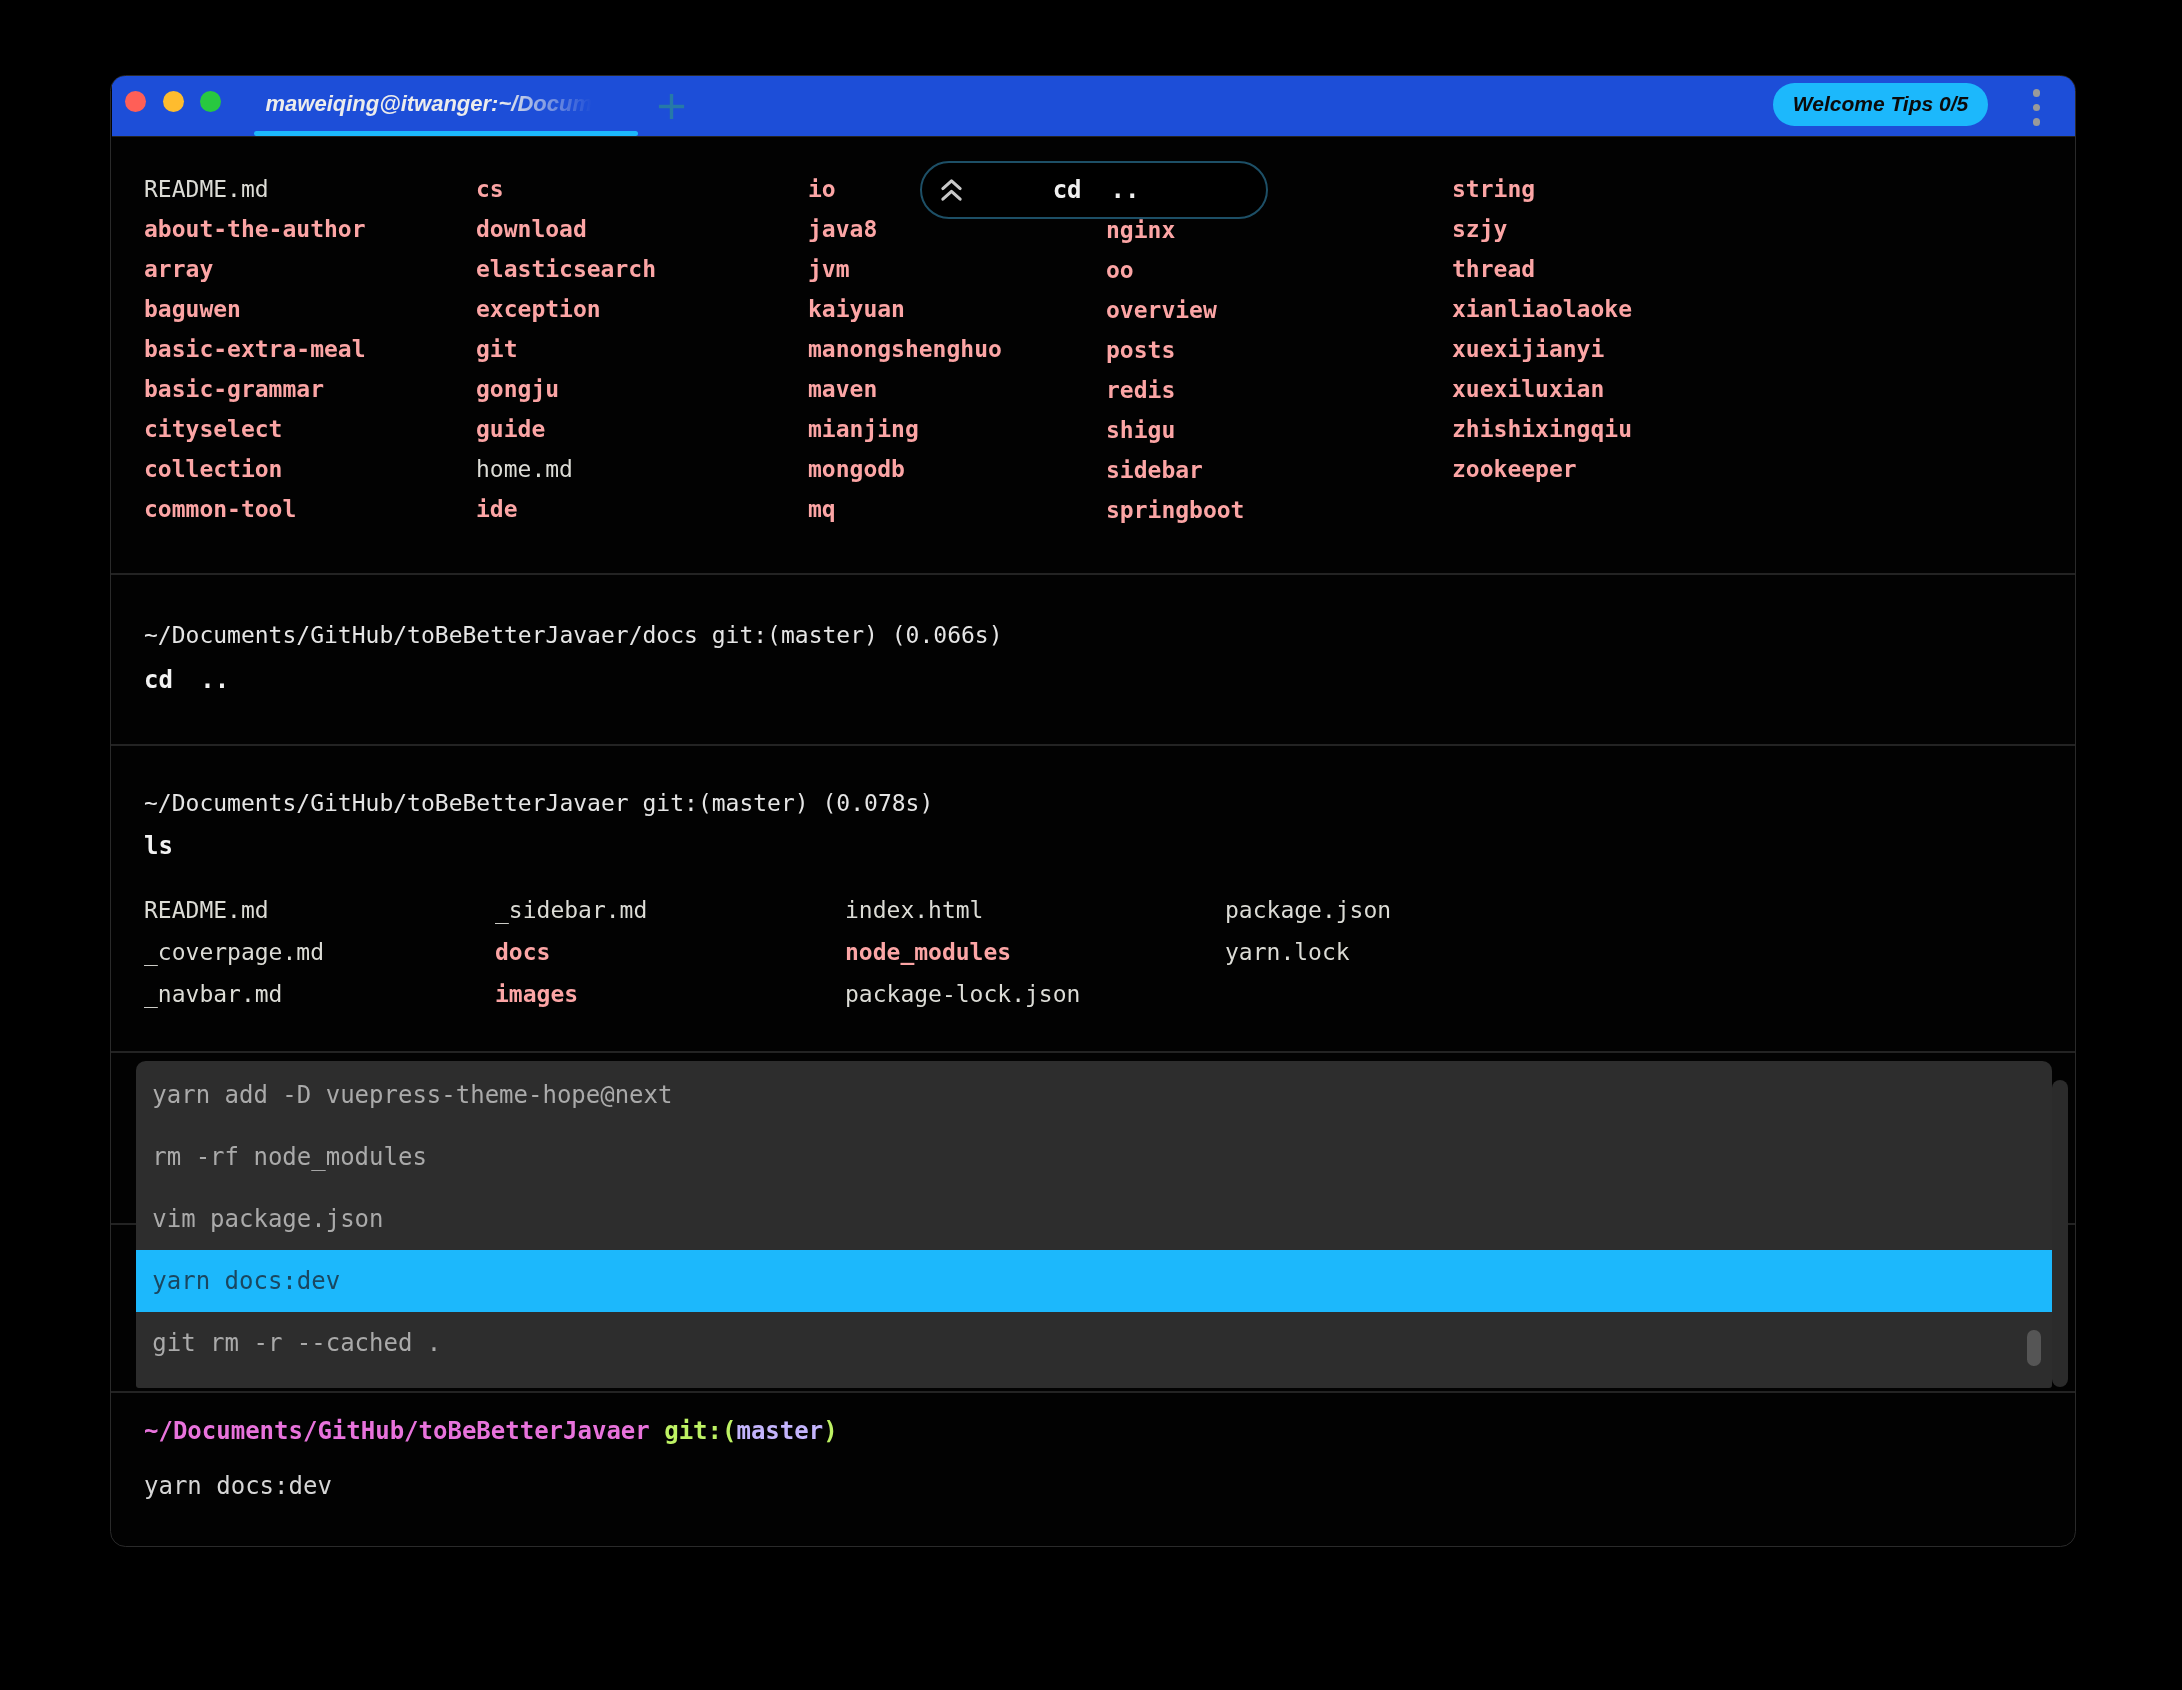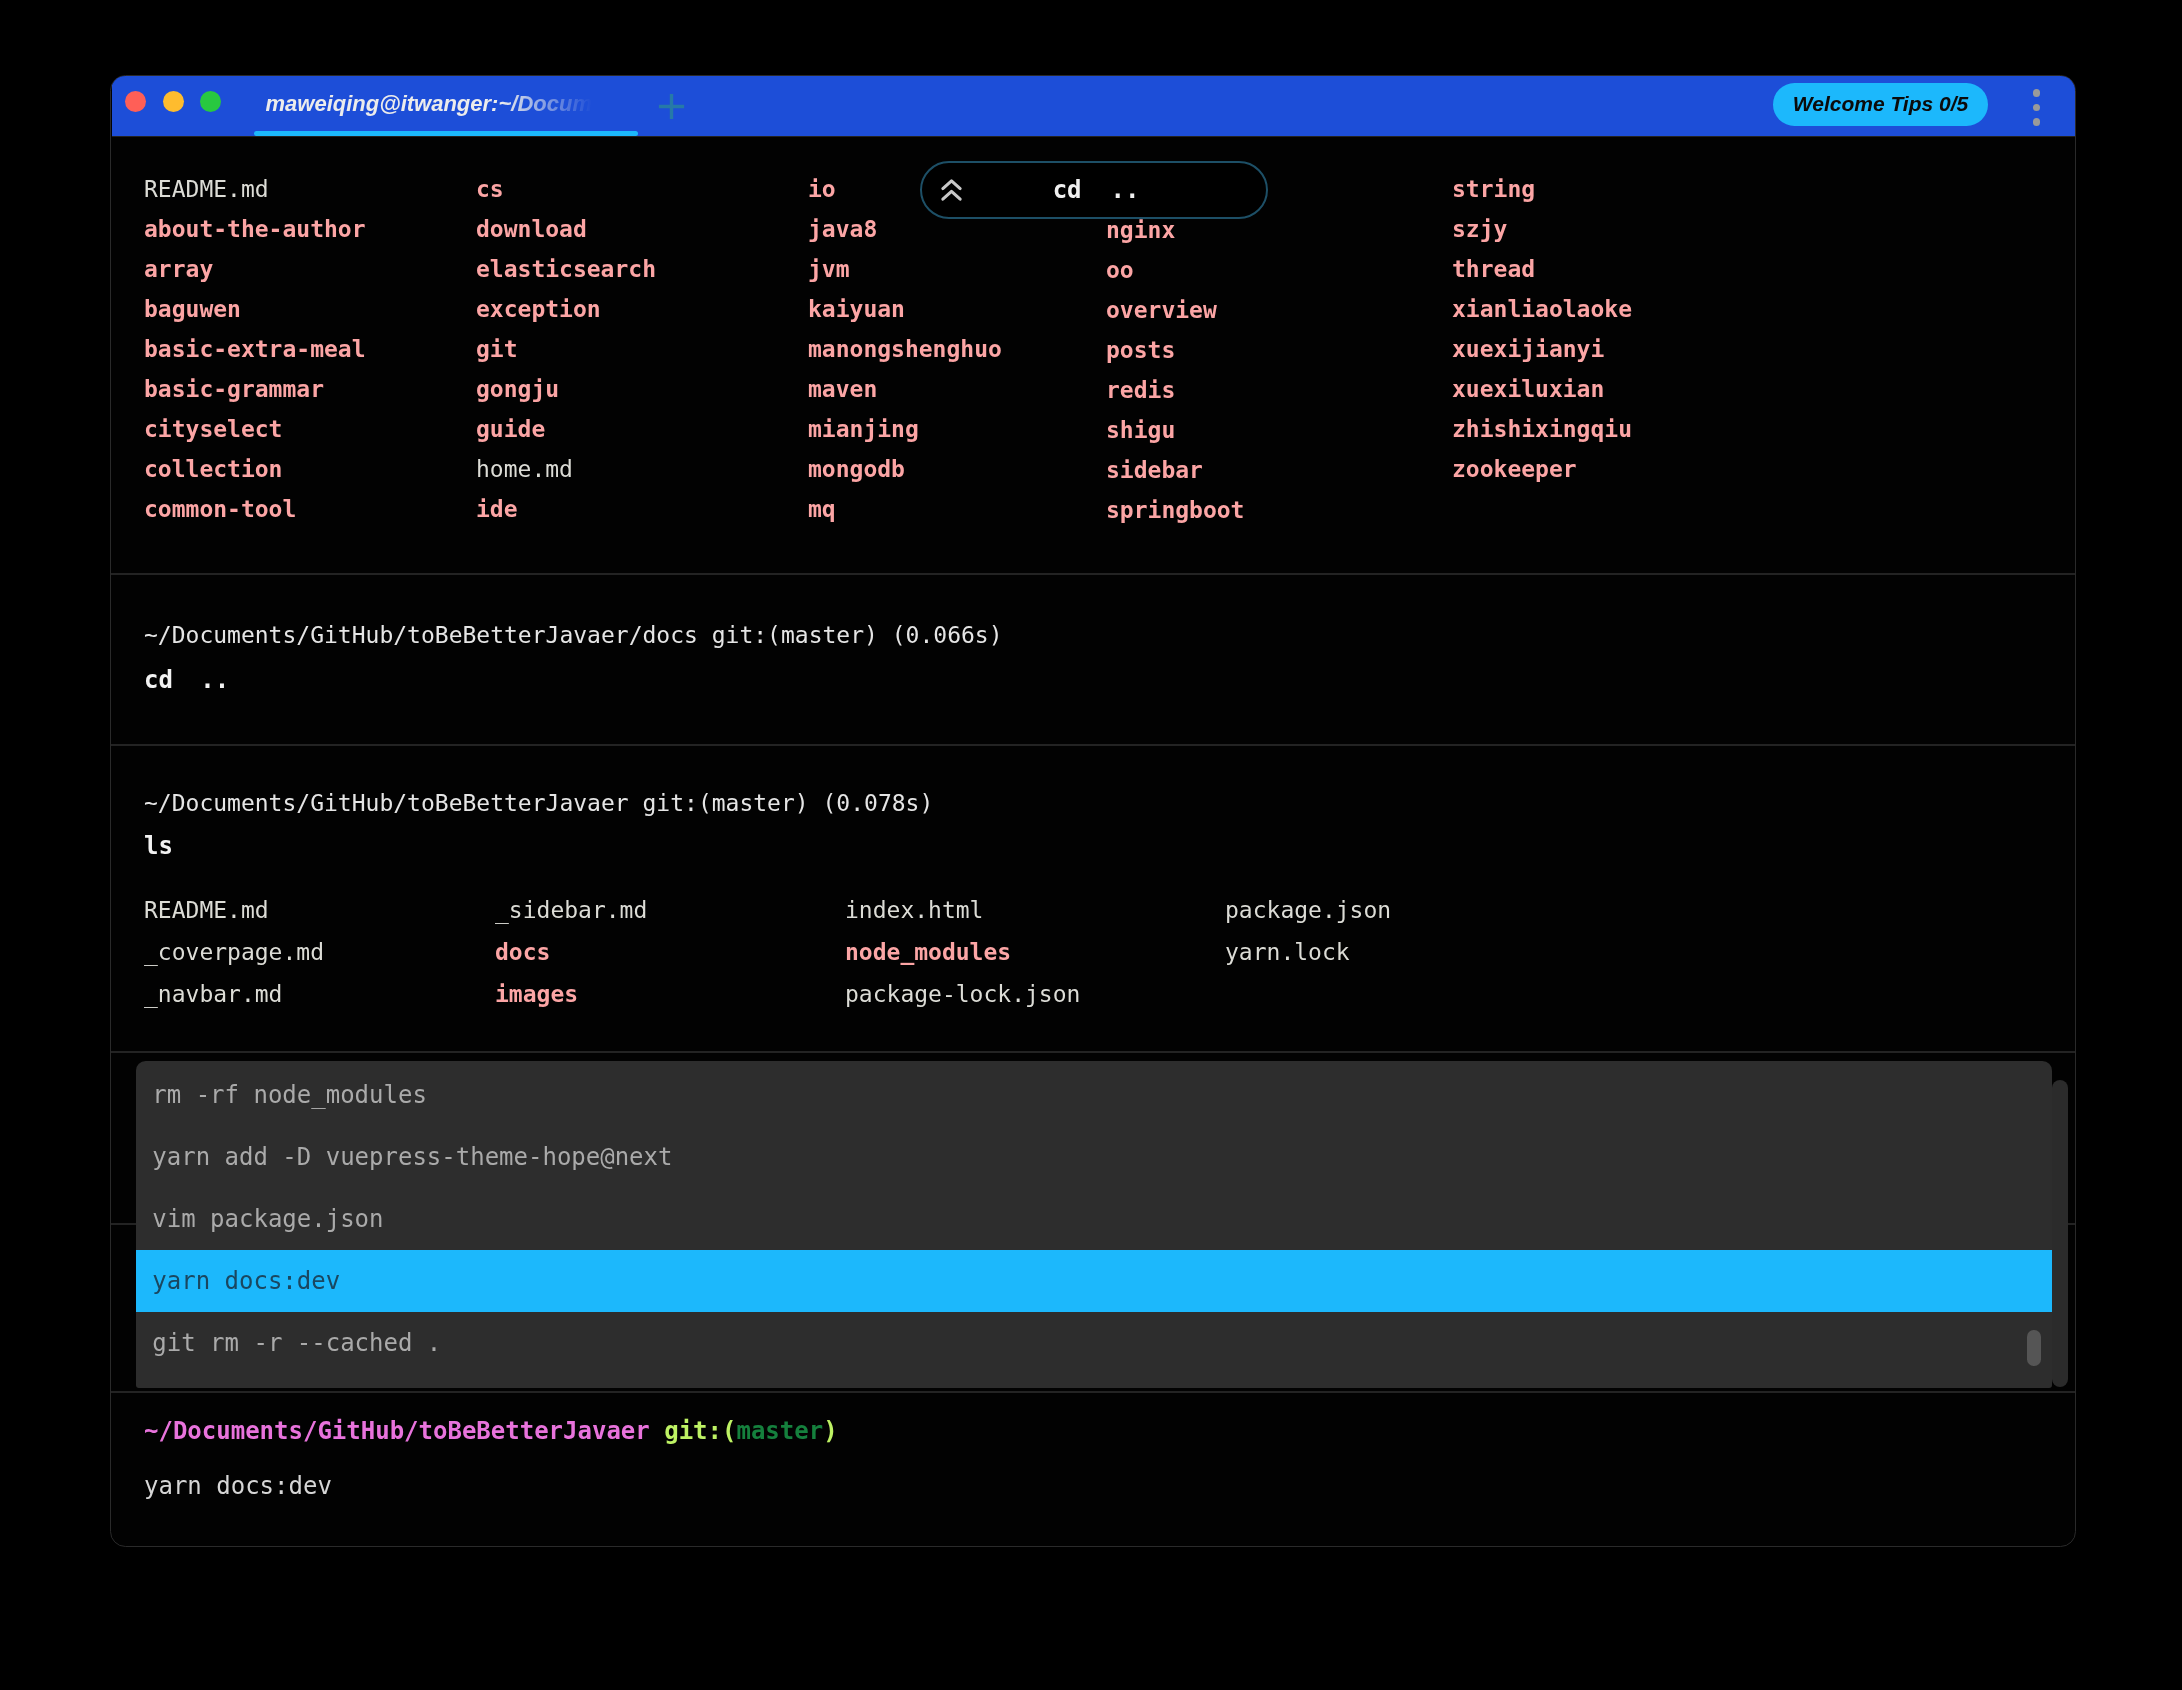--- a/index.html
+++ b/index.html
@@ -73,21 +73,21 @@
   }
   .menu-item { height:62px; display:flex; align-items:center; padding-left:16.3px; color:#aaa; font-size:24px; white-space:pre; }
   .menu-item.selected { background:#1cb8fc; color:#1a4760; }
   .menu-thumb { position:absolute; right:10.6px; bottom:22px; width:14.4px; height:36px; border-radius:6.7px; background:#555; }
   .win-thumb { position:absolute; right:6.7px; top:1004px; width:16.3px; height:307px; border-radius:8.6px; background:#2b2b2b; }
 
   
   .prompt { position:absolute; left:33px; top:1341px; font-size:24px; font-weight:bold; white-space:pre; }
   .p-path   { color:#e873dc; }
   .p-git    { color:#bef264; }
-  .p-branch { color:#15803d; }
+  .p-branch { color:#c4b5fd; }
   .input-line { position:absolute; left:33px; top:1396px; font-size:24px; color:#d6d6d6; white-space:pre; }
 </style>
 </head>
 <body>
 
 <div class="window">
 
   <div class="tabbar">
     <span class="light red"></span>
     <span class="light yellow"></span>
@@ -215,25 +215,25 @@
   <div class="l2col c4">
 
   <div class="item"><span class="file">package.json</span></div>
       <div class="item"><span class="file">yarn.lock</span></div>
     </div>
 
   <div class="menu">
     <div class="menu-thumb"></div>
 
       <div class="menu-item">
+        <span>yarn add -D vuepress-theme-hope@next</span>
+      </div>
+
+      <div class="menu-item">
         <span>rm -rf node_modules</span>
-      </div>
-
-      <div class="menu-item">
-        <span>yarn add -D vuepress-theme-hope@next</span>
       </div>
 
       <div class="menu-item">
         <span>vim package.json</span>
       </div>
 
       <div class="menu-item selected">
         <span>yarn docs:dev</span>
       </div>
 

